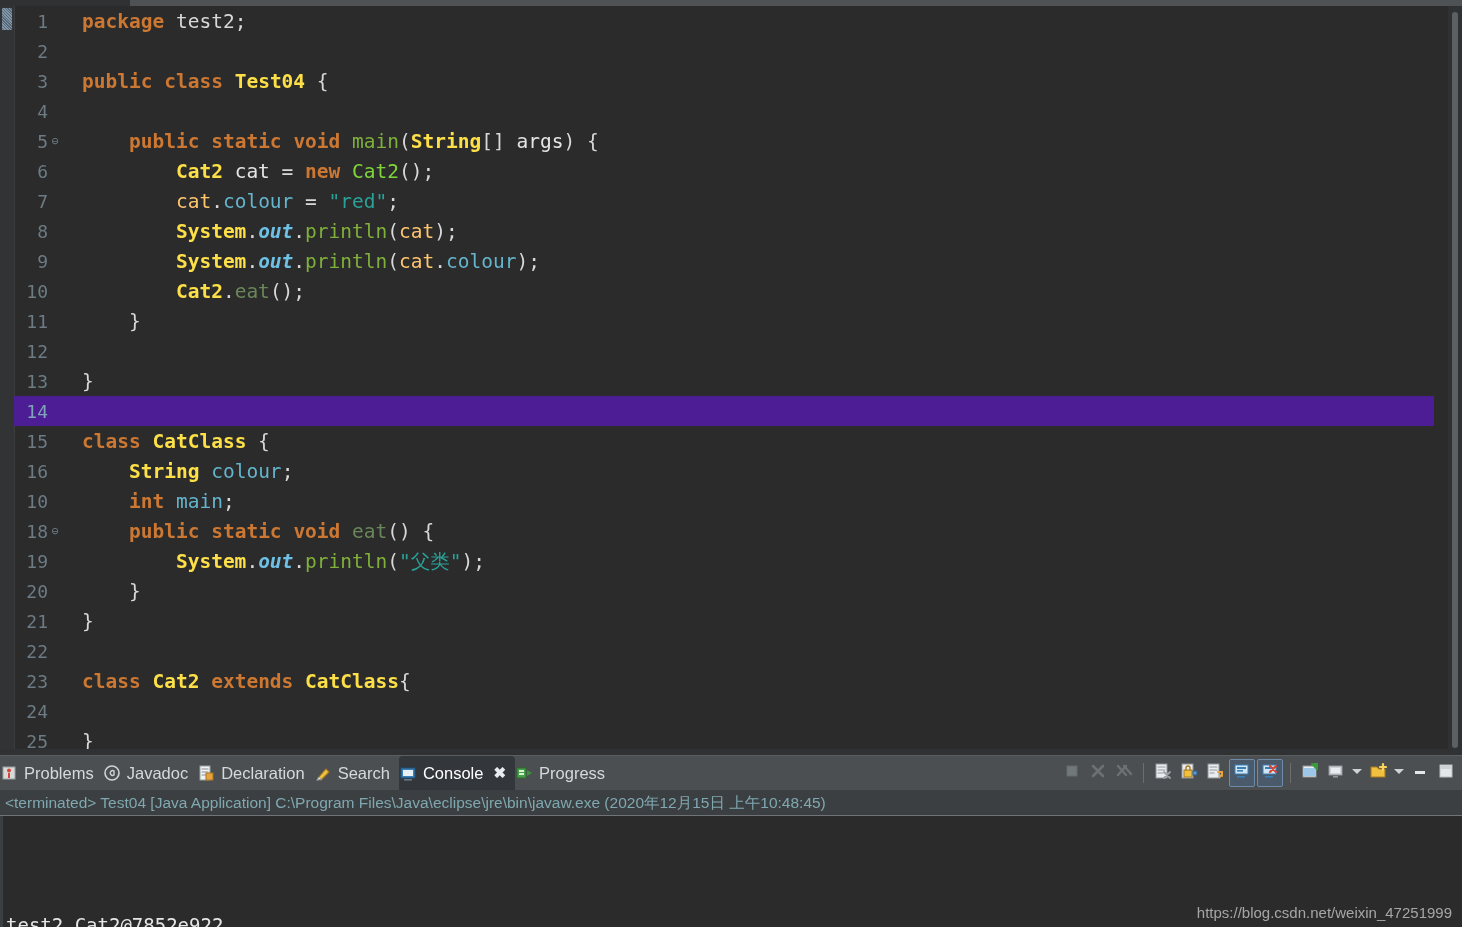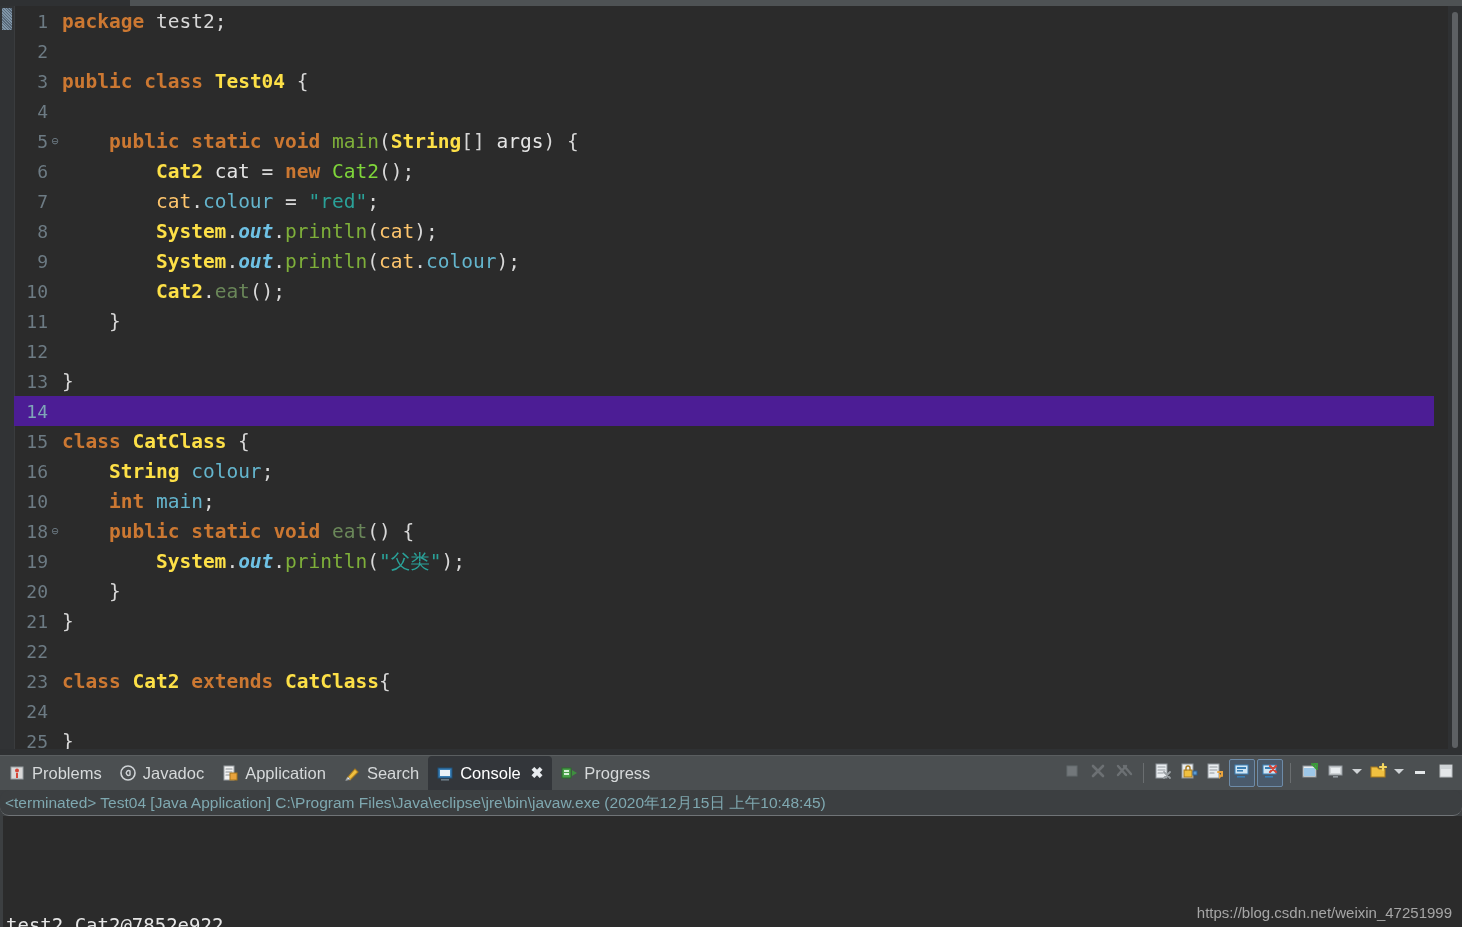--- a/index.html
+++ b/index.html
@@ -74,21 +74,21 @@
   .line.current .ln { color: #7ea6b8; }
   .fold {
     display: inline-block;
     width: 14px;
     text-align: center;
     color: #6d7b84;
     font-size: 12px;
     vertical-align: 3px;
   }
   .fold.none { color: transparent; }
-  .code { display: inline; margin-left: 0; }
+  .code { display: inline; margin-left: 20px; }
 
   
   .kw   { color: #cc7832; font-weight: bold; }
   .typ  { color: #fde047; font-weight: bold; }
   .mth  { color: #6a8759; }
   .mthb { color: #7fb03a; }
   .fld  { color: #ffc66d; }
   .fldi { color: #6ec1e4; font-style: italic; font-weight: bold; }
   .str  { color: #2aa198; }
   .pln  { color: #d8d8d8; }
@@ -127,21 +127,21 @@
     background: #4b4f51;
     border-top: 1px solid #5a5e60;
   }
   .tabs {
     position: absolute; left: 0; top: 0;
     display: flex; align-items: center; height: 34px;
   }
   .tab {
     display: flex; align-items: center;
     height: 34px;
-    padding: 0 9px 0 8px;
+    padding: 0 9px 0 0;
     gap: 6px;
     color: #d6d9da;
     font-family: "Liberation Sans", sans-serif;
     font-size: 16.5px;
     cursor: default;
   }
   .tab.active {
     background: #33363a;
     color: #ffffff;
     border-radius: 4px 4px 0 0;
@@ -168,21 +168,20 @@
     height: 25px;
     background: #3c3f41;
     border-bottom: 1px solid #707477;
     color: #7fa8b0;
     font-family: "Liberation Sans", sans-serif;
     font-size: 15.5px;
     line-height: 25px;
     padding-left: 5px;
     white-space: nowrap;
     overflow: hidden;
-    border-radius: 9px;
   }
   .console-out {
     position: relative;
     height: 112px;
     background: #2b2b2b;
     padding: 4px 0 0 6px;
     color: #e6e6e6;
     font-family: "DejaVu Sans Mono", monospace;
     font-size: 19px;
     line-height: 30px;
@@ -271,21 +270,21 @@
             <span>Javadoc</span>
           </div>
           <div class="tab">
             <span class="ticon">
               <svg width="18" height="18" viewBox="0 0 18 18">
                 <rect x="3" y="2" width="10" height="14" fill="#f2f2f2" stroke="#9aa0a4" stroke-width="1"></rect>
                 <path d="M5 5h6M5 8h6M5 11h4" fill="none" stroke="#8a8f93" stroke-width="1.2" stroke-linecap="round"></path>
                 <rect x="9" y="9" width="7" height="7" fill="#e8a33d" stroke="#a6761f" stroke-width="1"></rect>
               </svg>
             </span>
-            <span>Application</span>
+            <span>Declaration</span>
           </div>
           <div class="tab">
             <span class="ticon">
               <svg width="18" height="18" viewBox="0 0 18 18">
                 <path d="M4 14 L12 5 L15 8 L7 16 Z" fill="#f0c040" stroke="#a87b1f" stroke-width="1.1" stroke-linecap="round"></path>
                 <path d="M3 16 L5 13 L7 15 Z" fill="#e8e8e8" stroke="#9aa0a4" stroke-width="1" stroke-linecap="round"></path>
               </svg>
             </span>
             <span>Search</span>
           </div>

